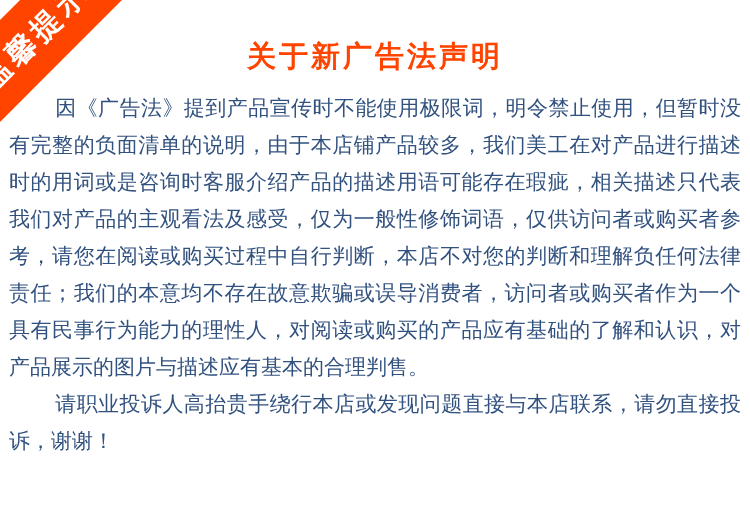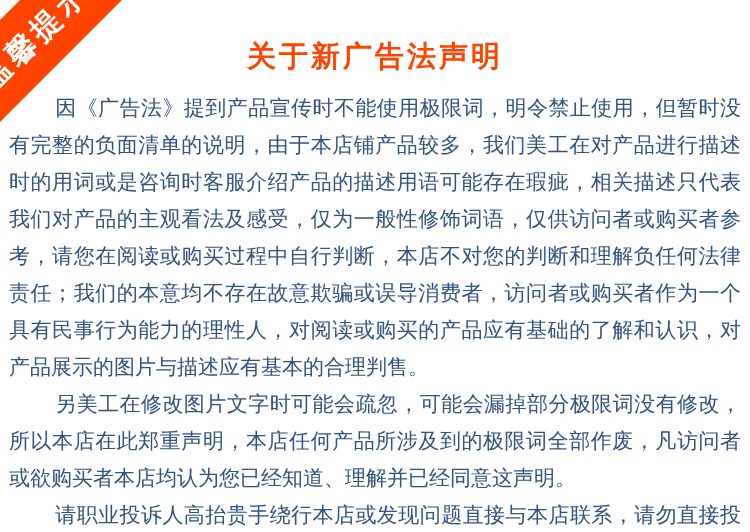--- a/index.html
+++ b/index.html
@@ -68,15 +68,14 @@
 <div class="ribbon">
   <div class="ribbon-band">
     <span class="ribbon-label">温馨提示</span>
   </div>
 </div>
 
 <h1 class="page-title">关于新广告法声明</h1>
 
 <div class="content">
   <p>因《广告法》提到产品宣传时不能使用极限词，明令禁止使用，但暂时没有完整的负面清单的说明，由于本店铺产品较多，我们美工在对产品进行描述时的用词或是咨询时客服介绍产品的描述用语可能存在瑕疵，相关描述只代表我们对产品的主观看法及感受，仅为一般性修饰词语，仅供访问者或购买者参考，请您在阅读或购买过程中自行判断，本店不对您的判断和理解负任何法律责任；我们的本意均不存在故意欺骗或误导消费者，访问者或购买者作为一个具有民事行为能力的理性人，对阅读或购买的产品应有基础的了解和认识，对产品展示的图片与描述应有基本的合理判售。</p>
-  <p>另美工在修改图片文字时可能会疏忽，可能会漏掉部分极限词没有修改，所以本店在此郑重声明，本店任何产品所涉及到的极限词全部作废，凡访问者或欲购买者本店均认为您已经知道、理解并已经同意这声明。</p>
   <p>请职业投诉人高抬贵手绕行本店或发现问题直接与本店联系，请勿直接投诉，谢谢！</p>
 </div>
 
 </body></html>

